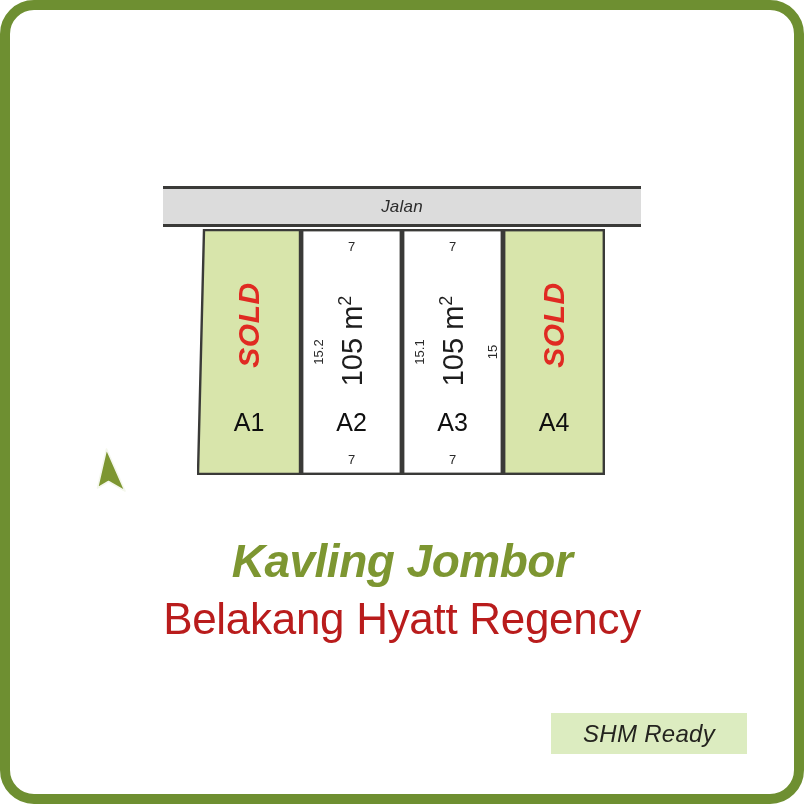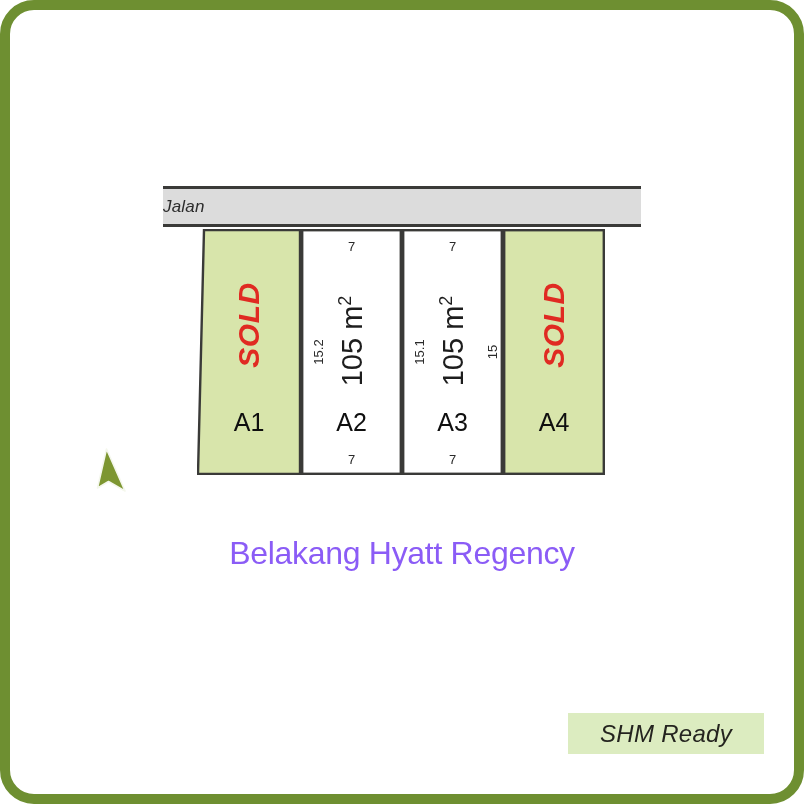--- a/index.html
+++ b/index.html
@@ -43,21 +43,21 @@
     left: 163px;
     top: 186px;
     width: 478px;
     height: 41px;
     background: #dcdcdc;
     border-top: 3px solid #3a3a38;
     border-bottom: 3px solid #3a3a38;
     box-sizing: border-box;
     display: flex;
     align-items: center;
-    justify-content: flex-start;
+    justify-content: center;
   }
   #road .road-label {
     font-family: "Liberation Sans", sans-serif;
     font-style: italic;
     font-size: 17px;
     color: #2c2c2c;
     letter-spacing: 0.2px;
   }
 
   
@@ -190,31 +190,31 @@
     font-weight: bold;
     font-style: italic;
     font-size: 46px;
     color: #7d9631;
     letter-spacing: -0.5px;
     line-height: 1.15;
   }
   #subtitle {
     font-family: "Liberation Sans", sans-serif;
     font-weight: normal;
-    font-size: 32px;
-    color: #8b5cf6;
+    font-size: 44px;
+    color: #b91c1c;
     letter-spacing: -0.3px;
     line-height: 1.15;
-    margin-top: 0;
+    margin-top: 6px;
   }
 
   
   #shm-badge {
     position: absolute;
-    left: 568px;
+    left: 551px;
     top: 713px;
     width: 196px;
     height: 41px;
     background: #dcecc0;
     display: flex;
     align-items: center;
     justify-content: center;
   }
   #shm-badge .shm-text {
     font-family: "Liberation Sans", sans-serif;
@@ -292,20 +292,21 @@
 
     <div id="north-arrow">
       <svg viewBox="0 0 40 55" width="40" height="55" aria-hidden="true">
         <path d="M 14.5 2 L 33 44 L 16.5 34.5 L 5.5 41 Z" fill="#7d9631" stroke="#f4f7ec" stroke-width="1.6" stroke-linejoin="round"></path>
       </svg>
     </div>
 
   </div>
 
   <div id="title-block">
+    <div id="title">Kavling Jombor</div>
     <div id="subtitle">Belakang Hyatt Regency</div>
   </div>
 
   <div id="shm-badge">
     <span class="shm-text">SHM Ready</span>
   </div>
 
   <div id="frame"></div>
 
 </div>

